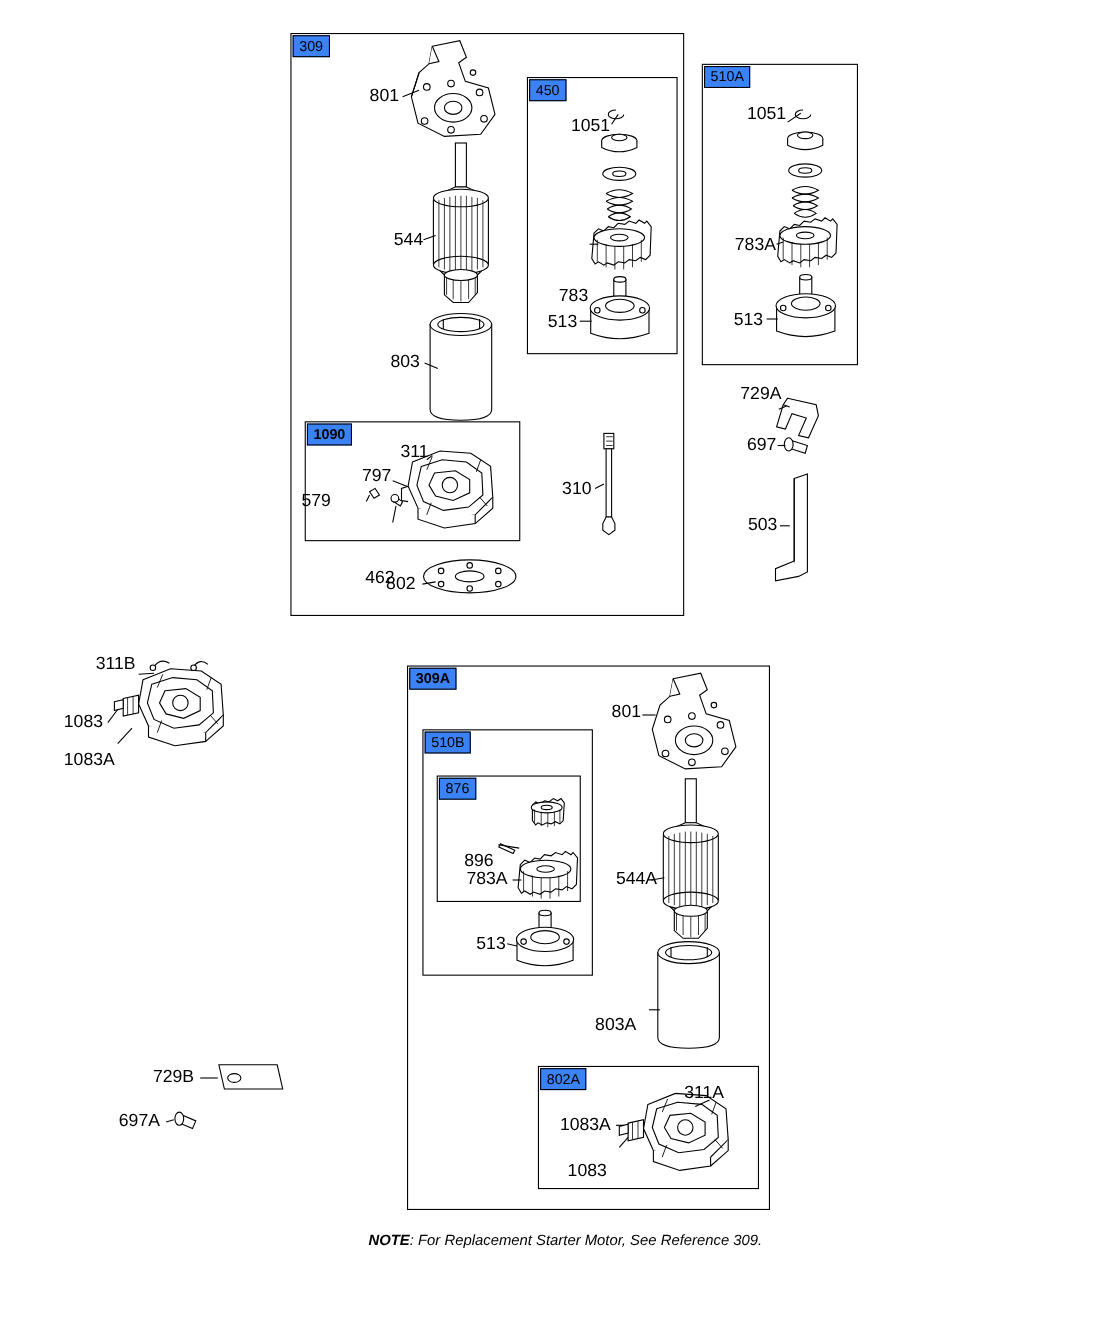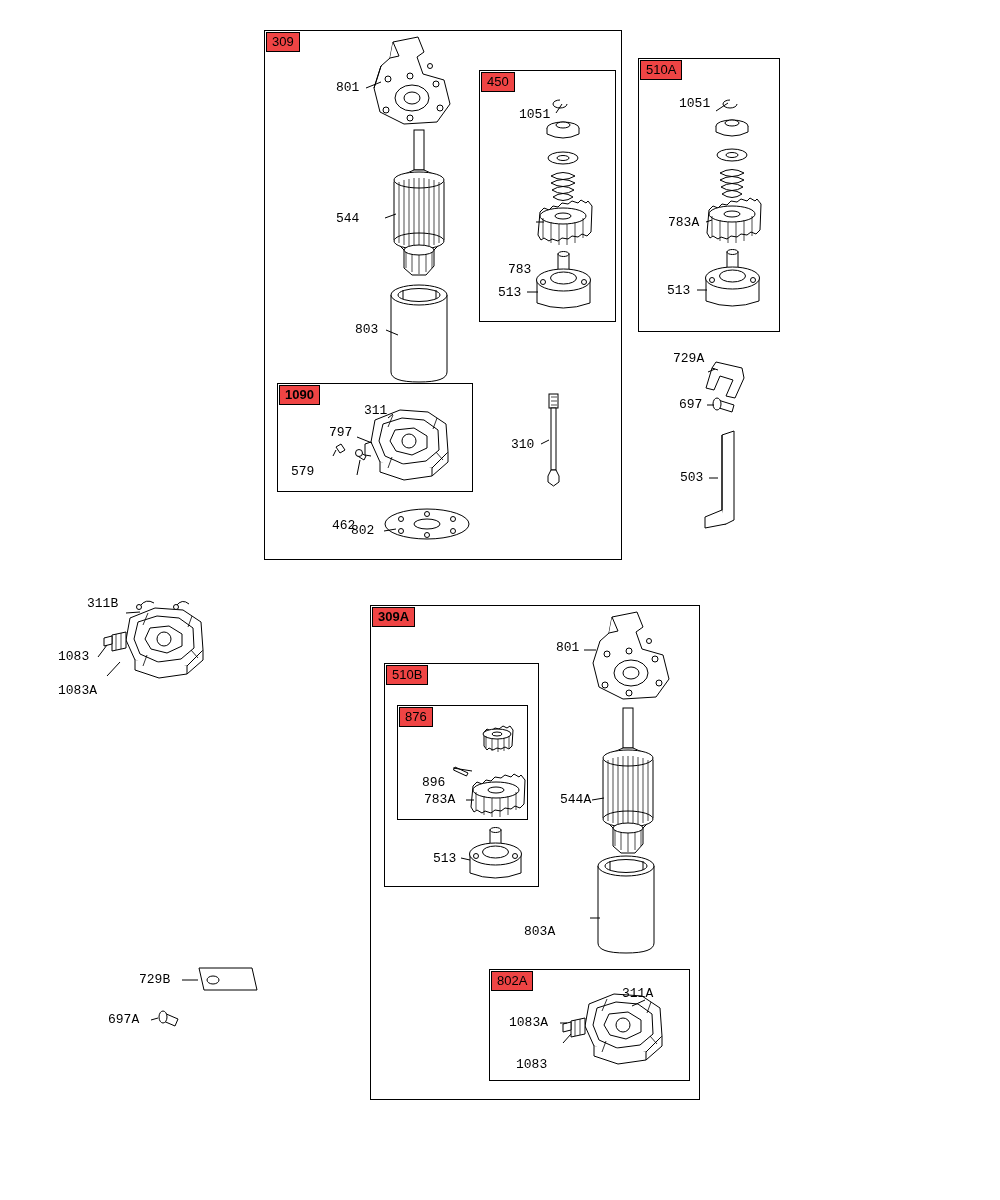--- a/index.html
+++ b/index.html
@@ -19,31 +19,31 @@
     position: absolute;
     inset: 0;
   }
   .box {
     position: absolute;
     border: 1.2px solid #000;
     box-sizing: border-box;
   }
   .lbl {
     position: absolute;
-    font-size: 13px;
-    font-family: Liberation Mono, monospace;
+    font-size: 16px;
+    font-family: Liberation Sans, sans-serif;
     color: #000;
     white-space: nowrap;
     line-height: 14px;
   }
   .boxlbl {
     position: absolute;
     font-size: 13px;
     border: 1.2px solid #000;
-    background: #ef4444;
+    background: #3b82f6;
     padding: 2px 5px 3px 5px;
     line-height: 13px;
     white-space: nowrap;
     box-sizing: border-box;
   }
   .note {
     position: absolute;
     font-size: 13.5px;
     font-style: italic;
     white-space: nowrap;
@@ -443,46 +443,49 @@
       <line x1="472" y1="771" x2="453" y2="768"></line>
       <line x1="466" y1="800" x2="474" y2="800"></line>
       <line x1="461" y1="858" x2="470" y2="860"></line>
       <line x1="645" y1="1000" x2="632" y2="1006"></line>
       <line x1="567" y1="1023" x2="560" y2="1023"></line>
       <line x1="563" y1="1043" x2="571" y2="1034"></line>
     </g>
   </svg>
 
   <div class="lbl" style="left:336px; top:81px;">801</div>
-  <div class="lbl" style="left:336px; top:212px;text-align:right;">544</div>
+  <div class="lbl" style="left:358px; top:212px;text-align:right;">544</div>
   <div class="lbl" style="left:355px; top:323px;">803</div>
   <div class="lbl" style="left:519px; top:108px;">1051</div>
   <div class="lbl" style="left:508px; top:216px;margin-top:47px;">783</div>
   <div class="lbl" style="left:498px; top:286px;">513</div>
   <div class="lbl" style="left:679px; top:97px;">1051</div>
   <div class="lbl" style="left:668px; top:216px;">783A</div>
   <div class="lbl" style="left:667px; top:284px;">513</div>
   <div class="lbl" style="left:364px; top:404px;">311</div>
   <div class="lbl" style="left:329px; top:426px;">797</div>
-  <div class="lbl" style="left:291px; top:449px;margin-top:16px;">579</div>
+  <div class="lbl" style="left:274px; top:449px;">579</div>
   <div class="lbl" style="left:332px; top:475px;margin-top:44px;">462</div>
   <div class="lbl" style="left:511px; top:438px;">310</div>
   <div class="lbl" style="left:351px; top:524px;">802</div>
   <div class="lbl" style="left:673px; top:352px;">729A</div>
   <div class="lbl" style="left:679px; top:398px;">697</div>
   <div class="lbl" style="left:680px; top:471px;">503</div>
   <div class="lbl" style="left:87px; top:597px;">311B</div>
   <div class="lbl" style="left:58px; top:650px;">1083</div>
   <div class="lbl" style="left:58px; top:684px;">1083A</div>
   <div class="lbl" style="left:139px; top:973px;">729B</div>
   <div class="lbl" style="left:108px; top:1013px;">697A</div>
   <div class="lbl" style="left:556px; top:641px;">801</div>
   <div class="lbl" style="left:560px; top:793px;">544A</div>
-  <div class="lbl" style="left:524px; top:925px;">803A</div>
+  <div class="lbl" style="left:541px; top:925px;">803A</div>
   <div class="lbl" style="left:422px; top:765px;margin-top:11px;">896</div>
   <div class="lbl" style="left:424px; top:793px;">783A</div>
   <div class="lbl" style="left:433px; top:852px;">513</div>
   <div class="lbl" style="left:622px; top:987px;">311A</div>
   <div class="lbl" style="left:509px; top:1016px;">1083A</div>
   <div class="lbl" style="left:516px; top:1058px;">1083</div>
 
+  <div class="note" style="left:335px; top:1120px;">
+    <b>NOTE</b><span>: For Replacement Starter Motor, See Reference 309.</span>
+  </div>
 
 </div>
 
 </body></html>

